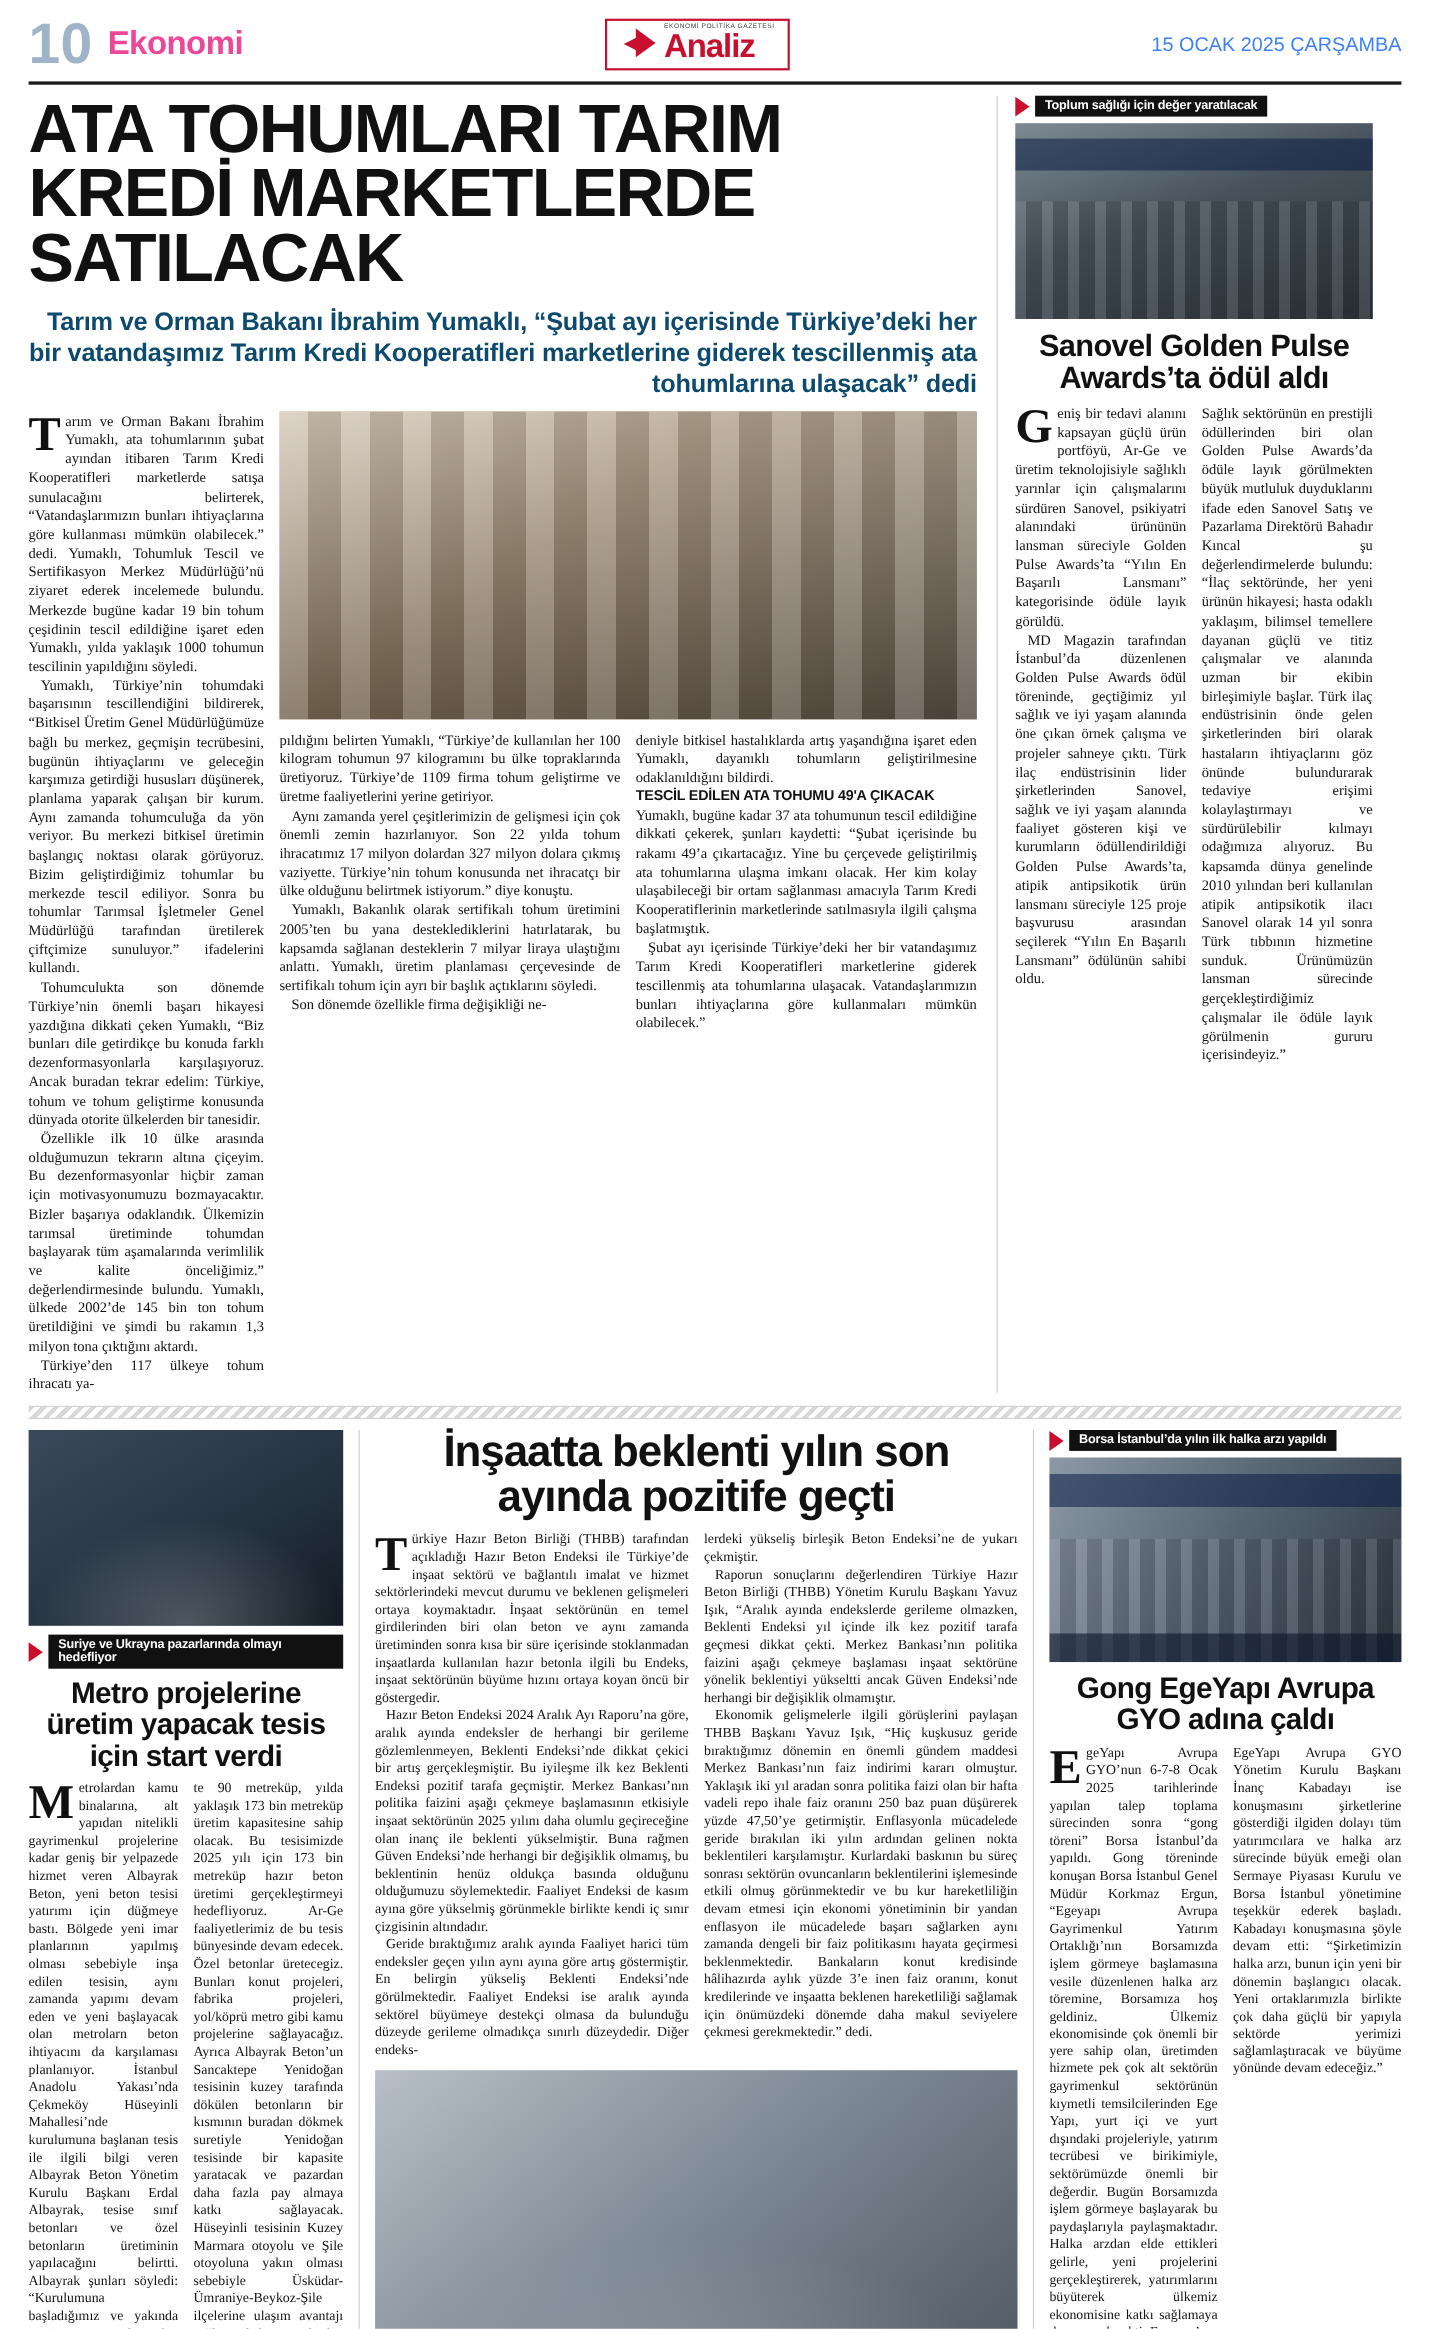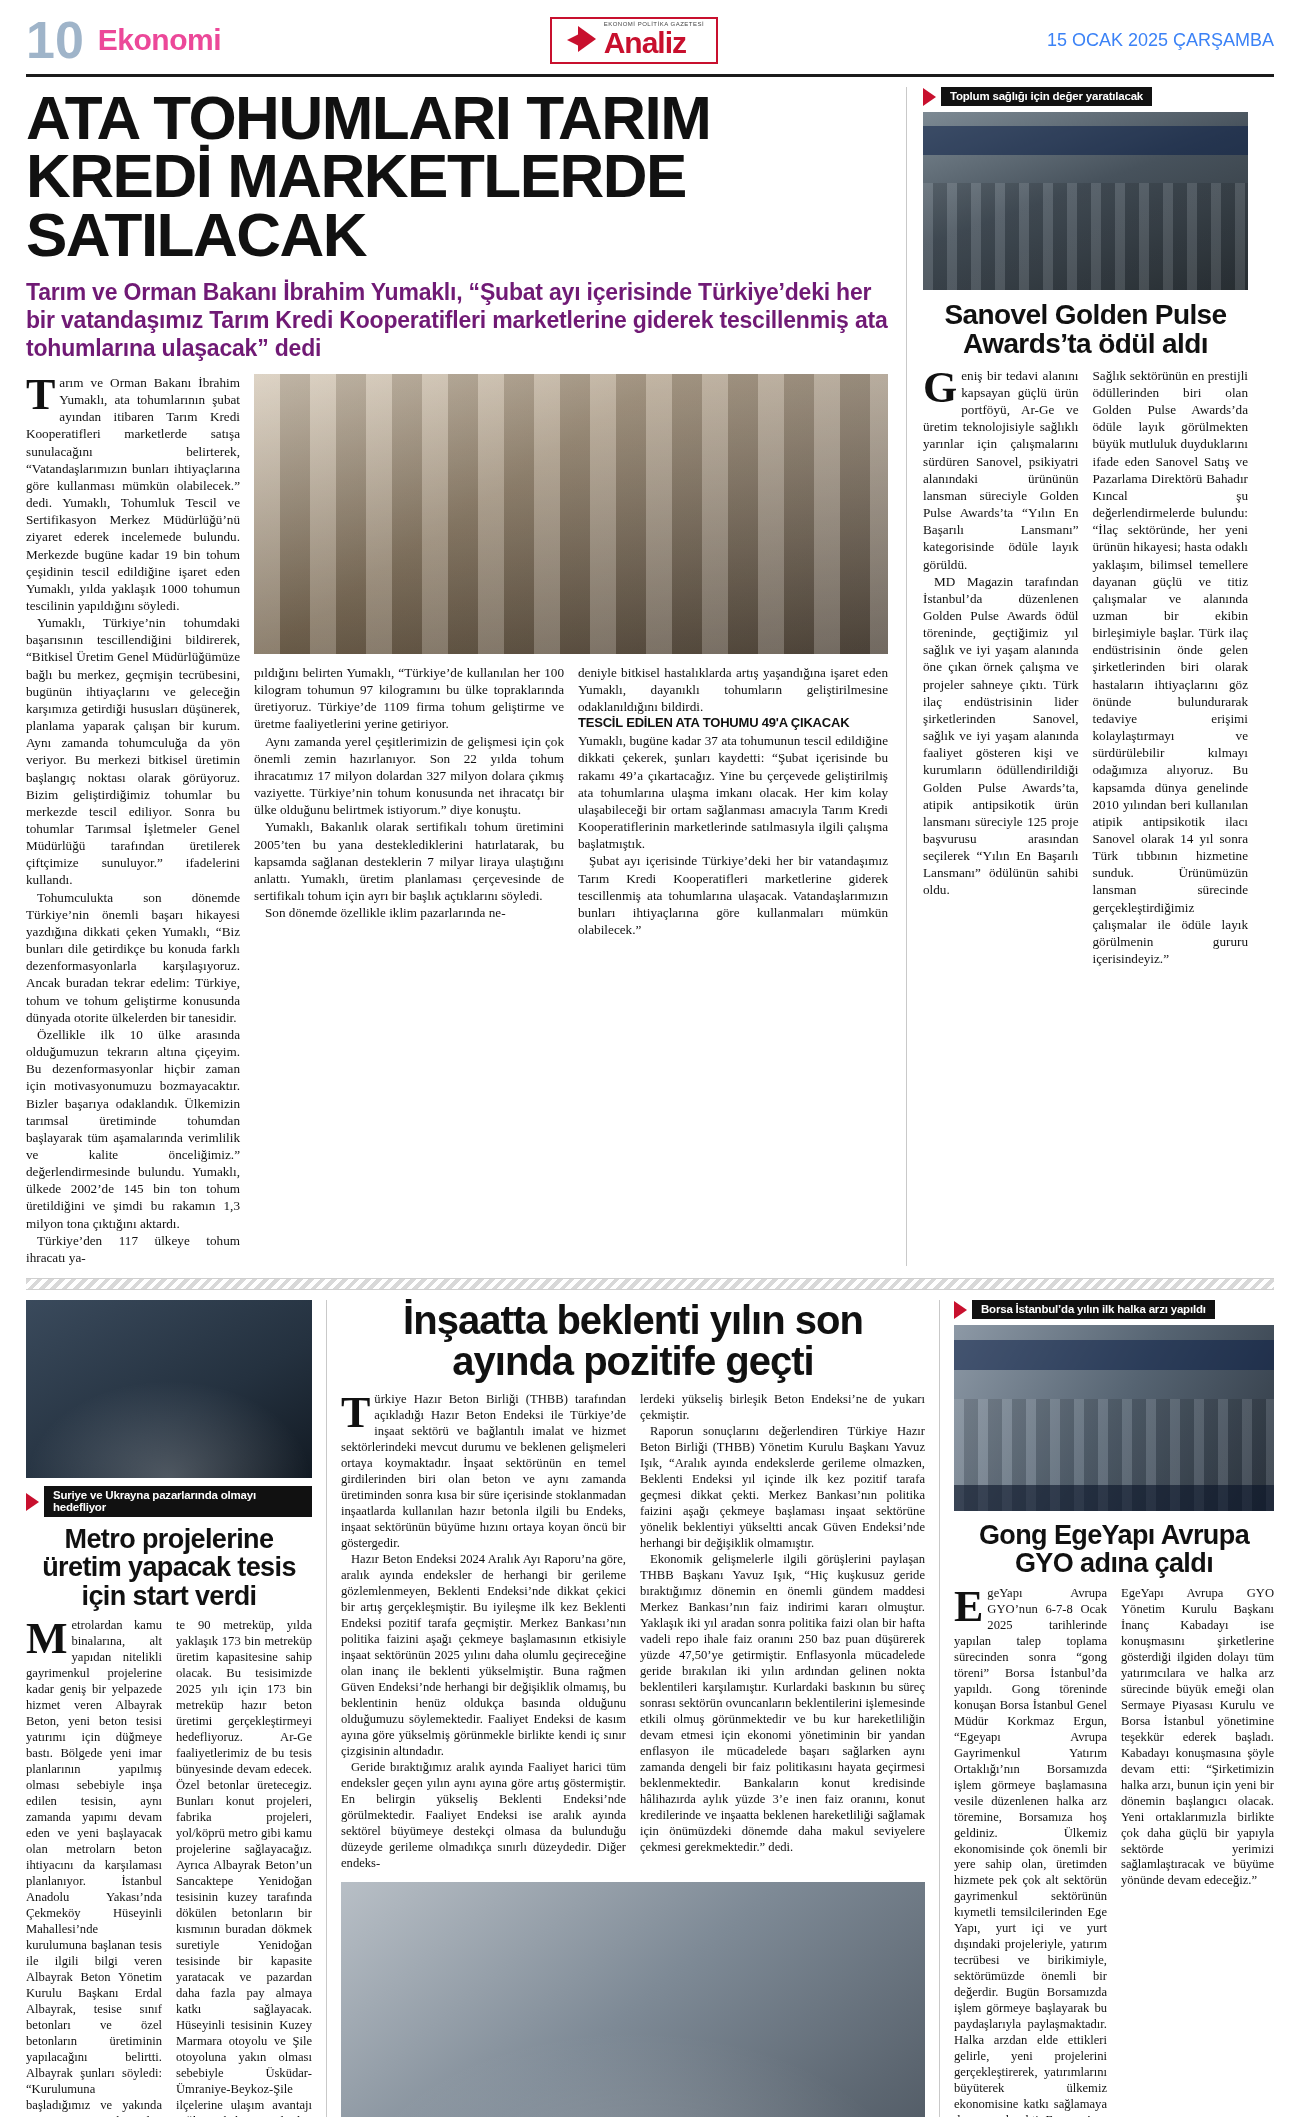--- a/index.html
+++ b/index.html
@@ -59,22 +59,22 @@
   .top-left { width:880px; padding-right:18px; }
   .top-right { width:342px; border-left:1px solid #c9c9c9; padding-left:16px; }
 
   .headline {
     font-family:"Liberation Sans", sans-serif;
     font-weight:700; font-size:62px; line-height:0.94; letter-spacing:-1.5px;
     color:#111; margin:2px 0 0 0; text-transform:uppercase;
   }
   .subhead {
     font-family:"Liberation Sans", sans-serif;
-    font-weight:700; font-size:23px; line-height:1.22; color:#701a75;
-    margin-top:14px; text-align:left; letter-spacing:-0.2px;
+    font-weight:700; font-size:23px; line-height:1.22; color:#0c4a6e;
+    margin-top:14px; text-align:right; letter-spacing:-0.2px;
   }
 
   
   .flag { display:flex; align-items:center; margin-bottom:6px; }
   .flag .tri {
     width:0;height:0;border-top:9px solid transparent;border-bottom:9px solid transparent;
     border-left:13px solid #c8102e; margin-right:5px;
   }
   .flag .txt {
     background:#111; color:#fff; font-family:"Liberation Sans", sans-serif;
@@ -195,21 +195,21 @@
 
         <div style="flex:1;">
           <div class="photo ph-g2" style="height:280px;">
             <div class="jars"></div>
           </div>
           <div class="cols" style="margin-top:10px;">
             <div class="col" style="width:50%;">
               <p class="first">pıldığını belirten Yumaklı, “Türkiye’de kullanılan her 100 kilogram tohumun 97 kilogramını bu ülke topraklarında üretiyoruz. Türkiye’de 1109 firma tohum geliştirme ve üretme faaliyetlerini yerine getiriyor.</p>
               <p>Aynı zamanda yerel çeşitlerimizin de gelişmesi için çok önemli zemin hazırlanıyor. Son 22 yılda tohum ihracatımız 17 milyon dolardan 327 milyon dolara çıkmış vaziyette. Türkiye’nin tohum konusunda net ihracatçı bir ülke olduğunu belirtmek istiyorum.” diye konuştu.</p>
               <p>Yumaklı, Bakanlık olarak sertifikalı tohum üretimini 2005’ten bu yana desteklediklerini hatırlatarak, bu kapsamda sağlanan desteklerin 7 milyar liraya ulaştığını anlattı. Yumaklı, üretim planlaması çerçevesinde de sertifikalı tohum için ayrı bir başlık açtıklarını söyledi.</p>
-              <p>Son dönemde özellikle iklim pazarlarında ne-</p>
+              <p>Son dönemde özellikle firma değişikliği ne-</p>
             </div>
             <div class="col" style="width:50%;">
               <p class="first">deniyle bitkisel hastalıklarda artış yaşandığına işaret eden Yumaklı, dayanıklı tohumların geliştirilmesine odaklanıldığını bildirdi.</p>
               <p class="subtitle-red">TESCİL EDİLEN ATA TOHUMU 49'A ÇIKACAK</p>
               <p class="first">Yumaklı, bugüne kadar 37 ata tohumunun tescil edildiğine dikkati çekerek, şunları kaydetti: “Şubat içerisinde bu rakamı 49’a çıkartacağız. Yine bu çerçevede geliştirilmiş ata tohumlarına ulaşma imkanı olacak. Her kim kolay ulaşabileceği bir ortam sağlanması amacıyla Tarım Kredi Kooperatiflerinin marketlerinde satılmasıyla ilgili çalışma başlatmıştık.</p>
               <p>Şubat ayı içerisinde Türkiye’deki her bir vatandaşımız Tarım Kredi Kooperatifleri marketlerine giderek tescillenmiş ata tohumlarına ulaşacak. Vatandaşlarımızın bunları ihtiyaçlarına göre kullanmaları mümkün olabilecek.”</p>
             </div>
           </div>
         </div>
       </div>

